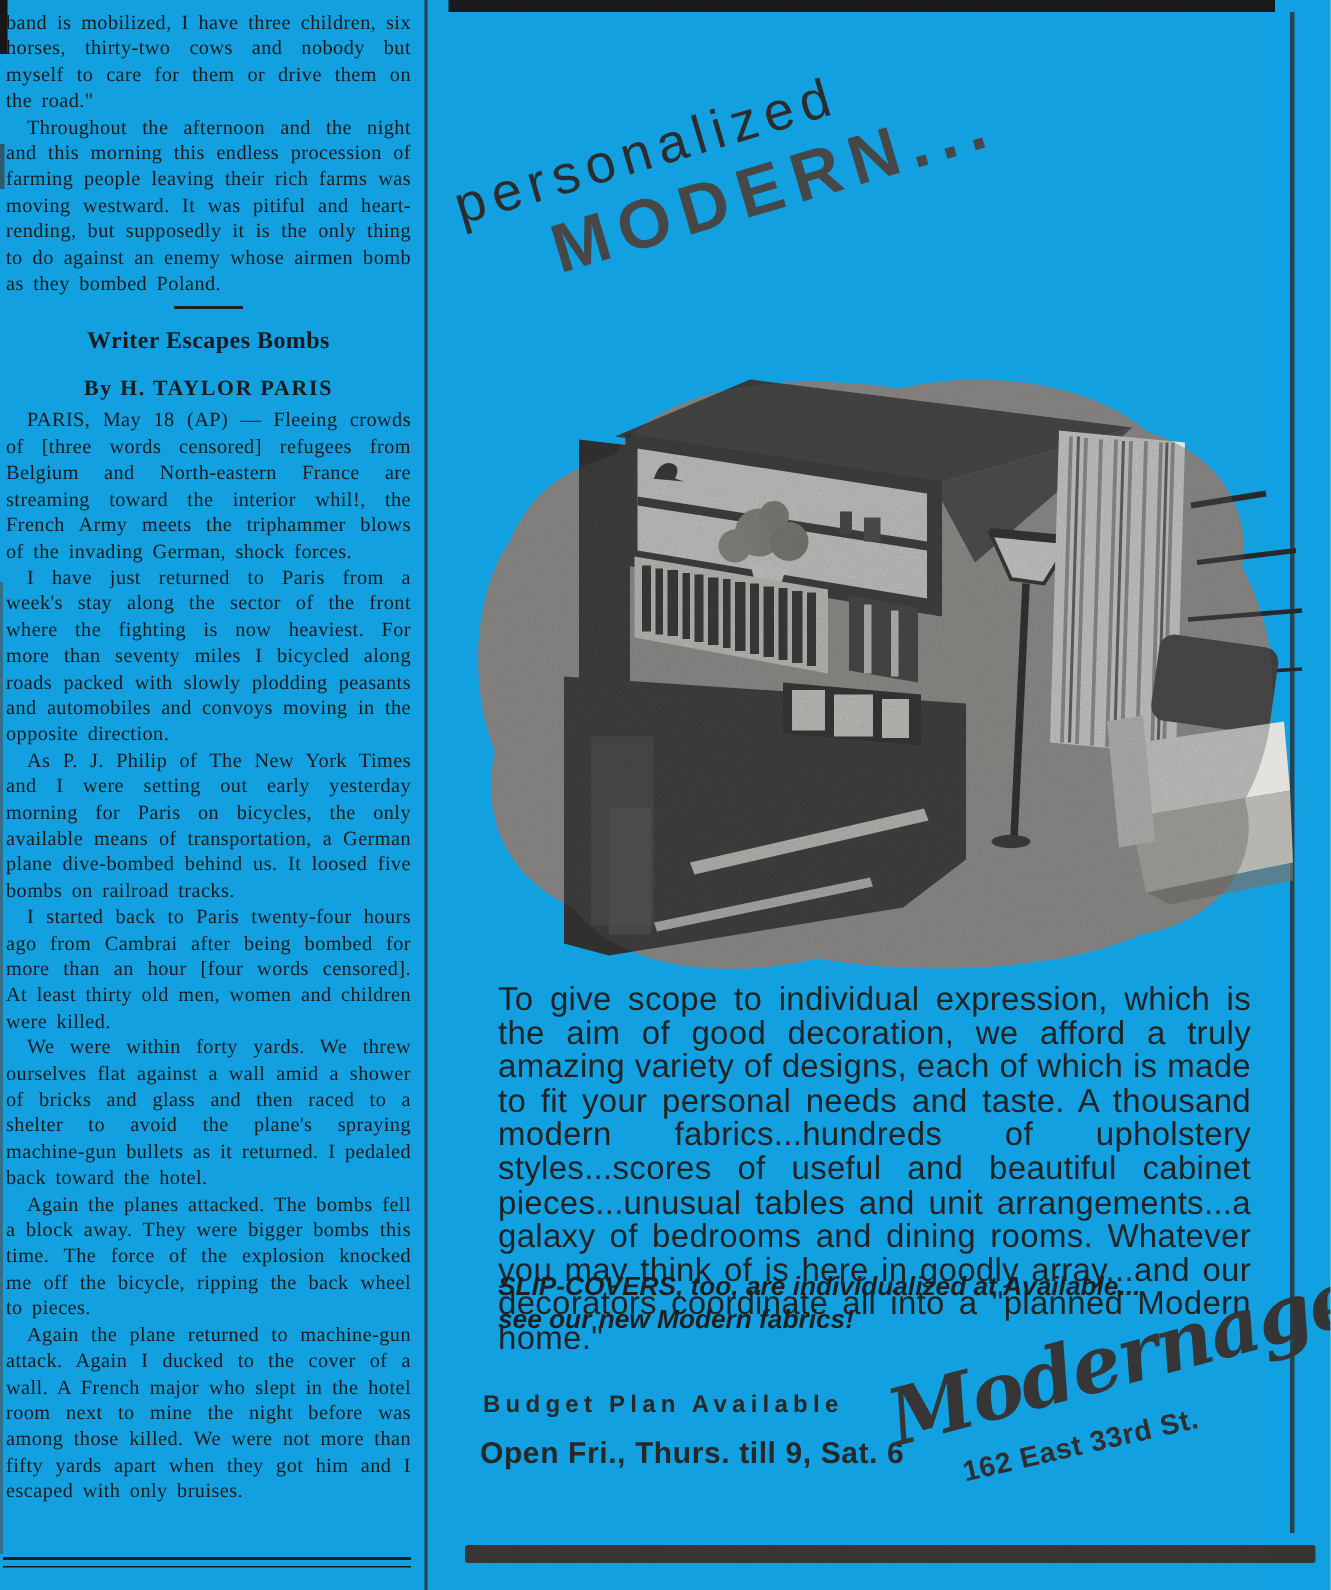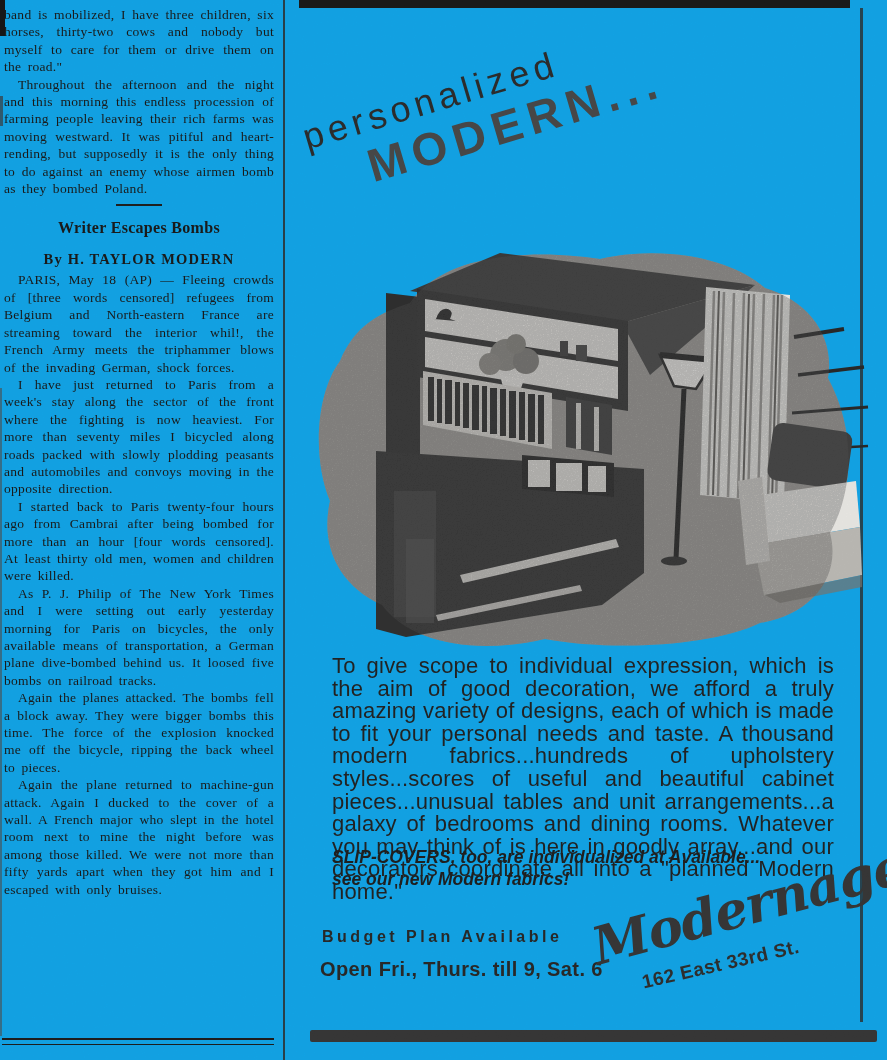--- a/index.html
+++ b/index.html
@@ -64,25 +64,26 @@
 
   <div class="mark-a"></div>
   <div class="mark-b"></div>
   <div class="mark-c"></div>
 
   <div class="article">
     <p>band is mobilized, I have three children, six horses, thirty-two cows and nobody but myself to care for them or drive them on the road."</p>
     <p class="indent">Throughout the afternoon and the night and this morning this endless procession of farming people leaving their rich farms was moving westward. It was pitiful and heart-rending, but supposedly it is the only thing to do against an enemy whose airmen bomb as they bombed Poland.</p>
     <div class="divider"></div>
     <h1 class="headline">Writer Escapes Bombs</h1>
-    <h2 class="byline">By H. TAYLOR MODERN</h2>
+    <h2 class="byline">By H. TAYLOR PARIS</h2>
     <p class="indent">PARIS, May 18 (AP) — Fleeing crowds of [three words censored] refugees from Belgium and North-eastern France are streaming toward the interior whil!, the French Army meets the triphammer blows of the invading German, shock forces.</p>
     <p class="indent">I have just returned to Paris from a week's stay along the sector of the front where the fighting is now heaviest. For more than seventy miles I bicycled along roads packed with slowly plodding peasants and automobiles and convoys moving in the opposite direction.</p>
+    <p class="indent">As P. J. Philip of The New York Times and I were setting out early yesterday morning for Paris on bicycles, the only available means of transportation, a German plane dive-bombed behind us. It loosed five bombs on railroad tracks.</p>
     <p class="indent">I started back to Paris twenty-four hours ago from Cambrai after being bombed for more than an hour [four words censored]. At least thirty old men, women and children were killed.</p>
-    <p class="indent">As P. J. Philip of The New York Times and I were setting out early yesterday morning for Paris on bicycles, the only available means of transportation, a German plane dive-bombed behind us. It loosed five bombs on railroad tracks.</p>
+    <p class="indent">We were within forty yards. We threw ourselves flat against a wall amid a shower of bricks and glass and then raced to a shelter to avoid the plane's spraying machine-gun bullets as it returned. I pedaled back toward the hotel.</p>
     <p class="indent">Again the planes attacked. The bombs fell a block away. They were bigger bombs this time. The force of the explosion knocked me off the bicycle, ripping the back wheel to pieces.</p>
     <p class="indent">Again the plane returned to machine-gun attack. Again I ducked to the cover of a wall. A French major who slept in the hotel room next to mine the night before was among those killed. We were not more than fifty yards apart when they got him and I escaped with only bruises.</p>
   </div>
   <div class="end-rule"></div>
   <div class="col-rule"></div>
 
   <div class="ad-top-bar"></div>
   <div class="ad-right-rule"></div>
 
   <div class="ad-headline">

